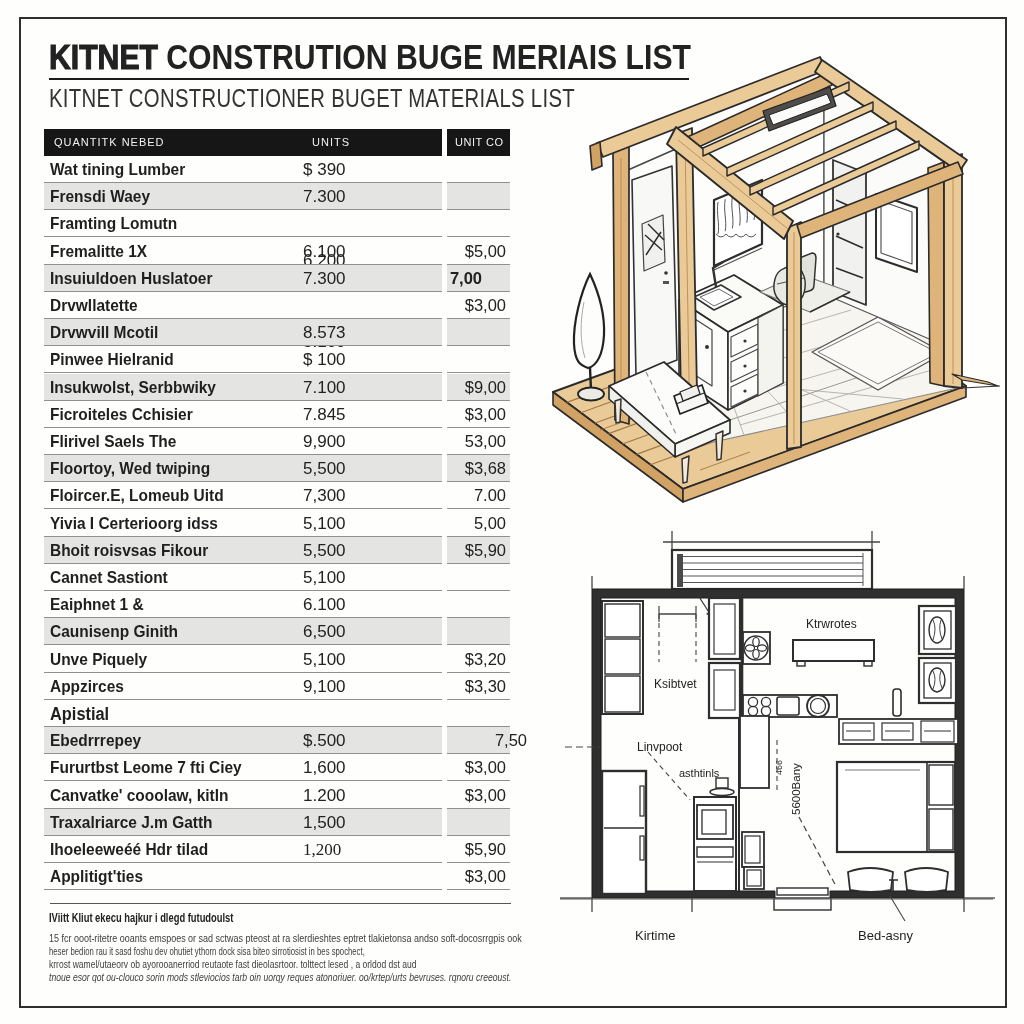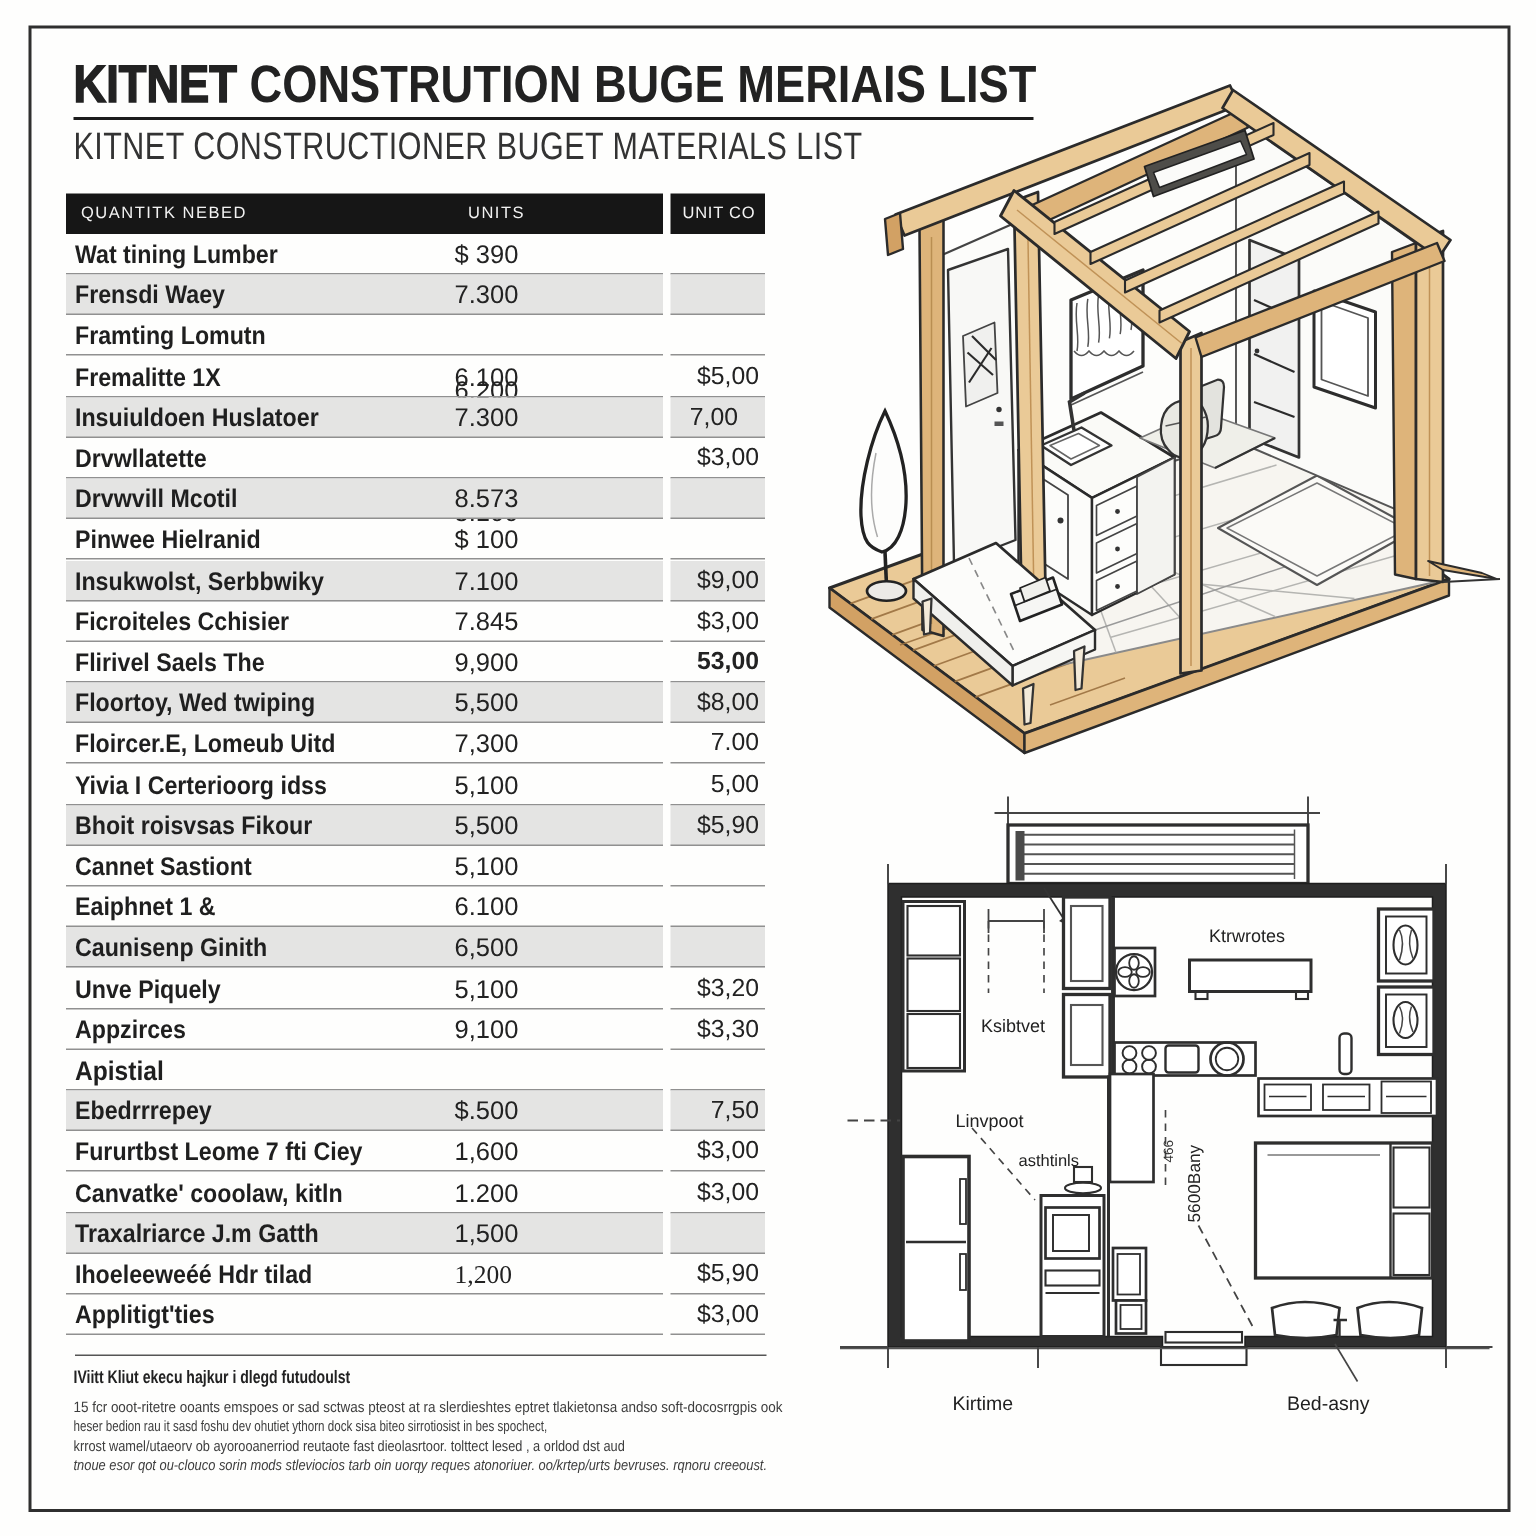--- a/index.html
+++ b/index.html
@@ -45,21 +45,21 @@
 <div class="abs" style="left:44px;top:238px;width:398px;height:26px;border-bottom:1px solid #909090;"></div>
 <div class="abs" style="left:447px;top:238px;width:63px;height:26px;border-bottom:1px solid #909090;"></div>
 <div class="abs row-name" style="left:50px;top:242px;">Fremalitte 1X</div>
 <div class="abs row-qty" style="left:303px;top:242px;">6.100</div>
 <div class="abs cellr" style="left:447px;top:242px;width:59px;">$5,00</div>
 
 <div class="abs" style="left:44px;top:265px;width:398px;height:26px;background:#e4e4e3;border-bottom:1px solid #909090;"></div>
 <div class="abs" style="left:447px;top:265px;width:63px;height:26px;background:#e4e4e3;border-bottom:1px solid #909090;"></div>
 <div class="abs row-name" style="left:50px;top:269px;">Insuiuldoen Huslatoer</div>
 <div class="abs row-qty" style="left:303px;top:269px;">7.300</div>
-<div class="abs cellr" style="left:433px;top:269px;width:59px;">7,00</div>
+<div class="abs cellr" style="left:423px;top:269px;width:59px;font-weight:bold;">7,00</div>
 
 <div class="abs" style="left:44px;top:292px;width:398px;height:26px;border-bottom:1px solid #909090;"></div>
 <div class="abs" style="left:447px;top:292px;width:63px;height:26px;border-bottom:1px solid #909090;"></div>
 <div class="abs row-name" style="left:50px;top:296px;">Drvwllatette</div>
 <div class="abs row-qty" style="left:303px;top:296px;margin-top:36px;">5.100</div>
 <div class="abs cellr" style="left:447px;top:296px;width:59px;">$3,00</div>
 
 <div class="abs" style="left:44px;top:319px;width:398px;height:26px;background:#e4e4e3;border-bottom:1px solid #909090;"></div>
 <div class="abs" style="left:447px;top:319px;width:63px;height:26px;background:#e4e4e3;border-bottom:1px solid #909090;"></div>
 <div class="abs row-name" style="left:50px;top:323px;">Drvwvill Mcotil</div>
@@ -79,27 +79,27 @@
 <div class="abs" style="left:44px;top:401px;width:398px;height:26px;border-bottom:1px solid #909090;"></div>
 <div class="abs" style="left:447px;top:401px;width:63px;height:26px;border-bottom:1px solid #909090;"></div>
 <div class="abs row-name" style="left:50px;top:405px;">Ficroiteles Cchisier</div>
 <div class="abs row-qty" style="left:303px;top:405px;">7.845</div>
 <div class="abs cellr" style="left:447px;top:405px;width:59px;">$3,00</div>
 
 <div class="abs" style="left:44px;top:428px;width:398px;height:26px;border-bottom:1px solid #909090;"></div>
 <div class="abs" style="left:447px;top:428px;width:63px;height:26px;border-bottom:1px solid #909090;"></div>
 <div class="abs row-name" style="left:50px;top:432px;">Flirivel Saels The</div>
 <div class="abs row-qty" style="left:303px;top:432px;">9,900</div>
-<div class="abs cellr" style="left:447px;top:432px;width:59px;font-weight:bold;">53,00</div>
+<div class="abs cellr" style="left:447px;top:432px;width:59px;">53,00</div>
 
 <div class="abs" style="left:44px;top:455px;width:398px;height:26px;background:#e4e4e3;border-bottom:1px solid #909090;"></div>
 <div class="abs" style="left:447px;top:455px;width:63px;height:26px;background:#e4e4e3;border-bottom:1px solid #909090;"></div>
 <div class="abs row-name" style="left:50px;top:459px;">Floortoy, Wed twiping</div>
 <div class="abs row-qty" style="left:303px;top:459px;">5,500</div>
-<div class="abs cellr" style="left:447px;top:459px;width:59px;">$8,00</div>
+<div class="abs cellr" style="left:447px;top:459px;width:59px;">$3,68</div>
 
 <div class="abs" style="left:44px;top:482px;width:398px;height:26px;border-bottom:1px solid #909090;"></div>
 <div class="abs" style="left:447px;top:482px;width:63px;height:26px;border-bottom:1px solid #909090;"></div>
 <div class="abs row-name" style="left:50px;top:486px;">Floircer.E, Lomeub Uitd</div>
 <div class="abs row-qty" style="left:303px;top:486px;">7,300</div>
 <div class="abs cellr" style="left:447px;top:486px;width:59px;">7.00</div>
 
 <div class="abs" style="left:44px;top:510px;width:398px;height:26px;border-bottom:1px solid #909090;"></div>
 <div class="abs" style="left:447px;top:510px;width:63px;height:26px;border-bottom:1px solid #909090;"></div>
 <div class="abs row-name" style="left:50px;top:514px;">Yivia I Certerioorg idss</div>
@@ -140,21 +140,21 @@
 <div class="abs cellr" style="left:447px;top:677px;width:59px;">$3,30</div>
 
 <div class="abs" style="left:44px;top:700px;width:398px;height:26px;border-bottom:1px solid #909090;"></div>
 <div class="abs" style="left:447px;top:700px;width:63px;height:26px;border-bottom:1px solid #909090;"></div>
 <div class="abs row-name" style="left:50px;top:704px;font-size:18px;">Apistial</div>
 
 <div class="abs" style="left:44px;top:727px;width:398px;height:26px;background:#e4e4e3;border-bottom:1px solid #909090;"></div>
 <div class="abs" style="left:447px;top:727px;width:63px;height:26px;background:#e4e4e3;border-bottom:1px solid #909090;"></div>
 <div class="abs row-name" style="left:50px;top:731px;">Ebedrrrepey</div>
 <div class="abs row-qty" style="left:303px;top:731px;">$.500</div>
-<div class="abs cellr" style="left:447px;top:731px;width:59px;">7,50</div>
+<div class="abs cellr" style="left:468px;top:731px;width:59px;">7,50</div>
 
 <div class="abs" style="left:44px;top:754px;width:398px;height:26px;border-bottom:1px solid #909090;"></div>
 <div class="abs" style="left:447px;top:754px;width:63px;height:26px;border-bottom:1px solid #909090;"></div>
 <div class="abs row-name" style="left:50px;top:758px;">Fururtbst Leome 7 fti Ciey</div>
 <div class="abs row-qty" style="left:303px;top:758px;">1,600</div>
 <div class="abs cellr" style="left:447px;top:758px;width:59px;">$3,00</div>
 
 <div class="abs" style="left:44px;top:782px;width:398px;height:26px;border-bottom:1px solid #909090;"></div>
 <div class="abs" style="left:447px;top:782px;width:63px;height:26px;border-bottom:1px solid #909090;"></div>
 <div class="abs row-name" style="left:50px;top:786px;">Canvatke' cooolaw, kitln</div>

